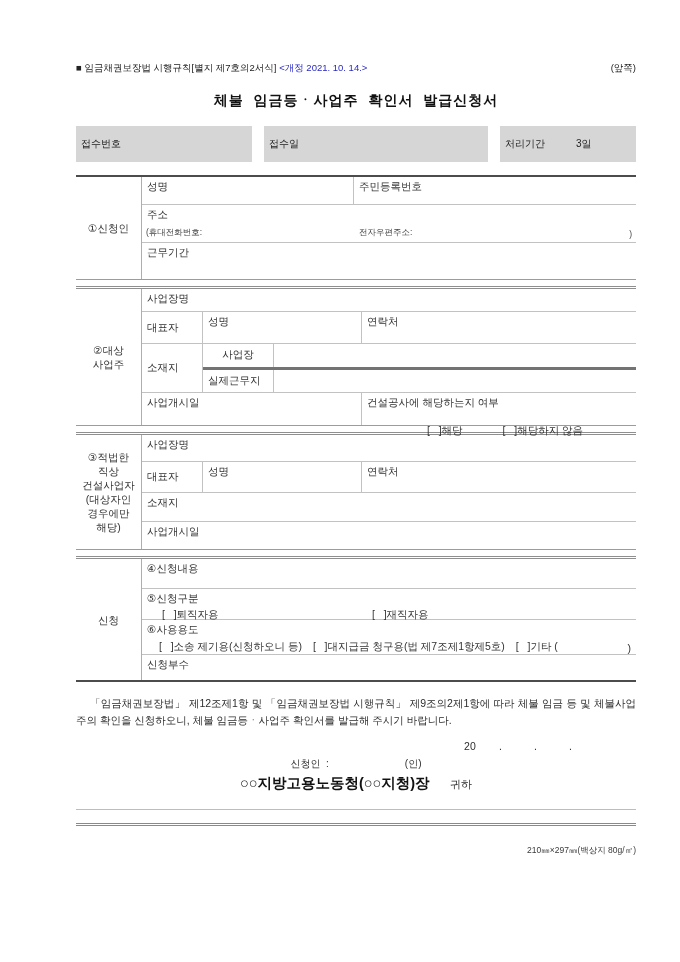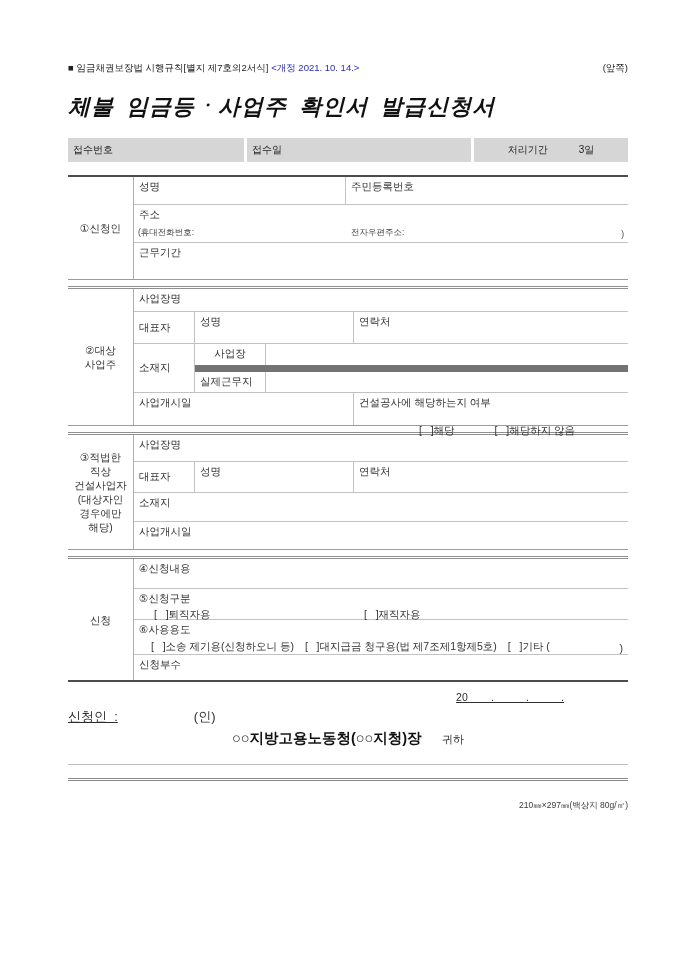--- a/index.html
+++ b/index.html
@@ -1,33 +1,33 @@
 <!DOCTYPE html>
 <html><head>
 <meta charset="utf-8">
 <style>
   html,body{margin:0;padding:0;background:#e9e9e9;}
   .page{width:680px;height:962px;background:#ffffff;position:relative;margin:0 auto;
         font-family:"Liberation Sans","DejaVu Sans",sans-serif;color:#333;overflow:hidden;}
-  .content{position:absolute;left:68px;top:0;width:560px;}
-  .pre{white-space:pre;text-decoration:underline;}
+  .content{position:absolute;left:76px;top:0;width:560px;}
+  .pre{white-space:pre;}
 
   
   .topnote{display:flex;justify-content:space-between;align-items:flex-end;
            margin-top:62px;font-size:9.5px;color:#222;}
   .rev{color:#2929c8;}
 
   
-  .title{font-size:22px;font-weight:bold;color:#111;
-         margin-top:17px;letter-spacing:1px;word-spacing:5px;font-style:italic;}
-
-  
-  .band{display:flex;gap:3px;margin-top:16px;height:24px;font-size:10px;}
+  .title{text-align:center;font-size:14px;font-weight:bold;color:#111;
+         margin-top:17px;letter-spacing:1px;word-spacing:5px;}
+
+  
+  .band{display:flex;gap:12px;margin-top:16px;height:36px;font-size:10px;}
   .band .bcell{background:#d6d6d6;display:flex;align-items:center;padding:0 5px;color:#222;}
-  .b1{width:166px;} .b2{width:214px;} .b3{flex:1;justify-content:center;}
+  .b1{width:166px;} .b2{width:214px;} .b3{flex:1;}
   .b3 .val{margin-left:31px;}
 
   
   .tbl{margin-top:13px;font-size:10.5px;}
   .sec{display:flex;border-bottom:1px solid #9c9c9c;}
   .sec.first{border-top:2px solid #4c4c4c;}
   .sec.dbl{border-top:3px double #8f8f8f;margin-top:6px;}
   .sec.last{border-bottom:2px solid #4c4c4c;}
   .slabel{width:65px;display:flex;flex-direction:column;align-items:center;
           justify-content:center;text-align:center;line-height:14px;}
@@ -39,21 +39,21 @@
   .vc{display:flex;align-items:center;}
   .ctr{justify-content:center;text-align:center;}
   .sub{font-size:8.5px;color:#444;}
   .chkline{display:flex;align-items:flex-end;}
   .chk{white-space:pre;}
 
   
   .statement{margin-top:13px;font-size:10.5px;line-height:1.65;text-align:justify;
              text-indent:14px;color:#2d2d2d;}
   .dateline{margin-top:9px;font-size:10.5px;text-align:right;padding-right:64px;color:#2d2d2d;}
-  .signline{margin-top:5px;display:flex;gap:76px;font-size:13px;color:#2d2d2d;}
+  .signline{margin-top:5px;display:flex;justify-content:center;gap:76px;font-size:10px;color:#2d2d2d;}
   .recipient{margin-top:3px;text-align:center;}
   .recipient .big{font-size:14.5px;font-weight:bold;color:#111;}
   .recipient .suffix{font-size:11px;margin-left:16px;color:#2d2d2d;}
   .hr1{margin-top:16px;border-top:1px solid #bdbdbd;}
   .hr2{margin-top:13px;border-top:3px double #8a8a8a;}
   .paperspec{margin-top:19px;text-align:right;font-size:8.5px;color:#3a3a3a;}
 </style>
 </head>
 <body>
 
@@ -132,21 +132,21 @@
             </div>
             <div class="cell vl" style="flex:1">
               <span>연락처</span>
             </div>
           </div>
           <div class="row" style="height:49px">
             <div class="cell vc" style="width:60px">
               <span>소재지</span>
             </div>
             <div class="vl" style="flex:1;display:flex;flex-direction:column">
-              <div style="flex:1;display:flex;border-bottom:7px solid #737373">
+              <div style="flex:1;display:flex;border-bottom:3px solid #737373">
                 <div class="cell vc ctr" style="width:70px">
                   <span>사업장</span>
                 </div>
                 <div class="vl" style="flex:1"></div>
               </div>
               <div style="flex:1;display:flex">
                 <div class="cell vc" style="width:70px">
                   <span>실제근무지</span>
                 </div>
                 <div class="vl" style="flex:1"></div>
@@ -237,20 +237,21 @@
           </div>
           <div class="row" style="height:25px">
             <div class="cell" style="flex:1">
               <span>신청부수</span>
             </div>
           </div>
         </div>
       </div>
     </div>
 
+    <p class="statement">「임금채권보장법」 제12조제1항 및 「임금채권보장법 시행규칙」 제9조의2제1항에 따라 체불 임금 등 및 체불사업주의 확인을 신청하오니, 체불 임금등ㆍ사업주 확인서를 발급해 주시기 바랍니다.</p>
 
     <div class="dateline pre">20        .           .           .</div>
 
     <div class="signline">
       <span class="pre">신청인  :</span>
       <span>(인)</span>
     </div>
 
     <div class="recipient">
       <span class="big">○○지방고용노동청(○○지청)장</span>

